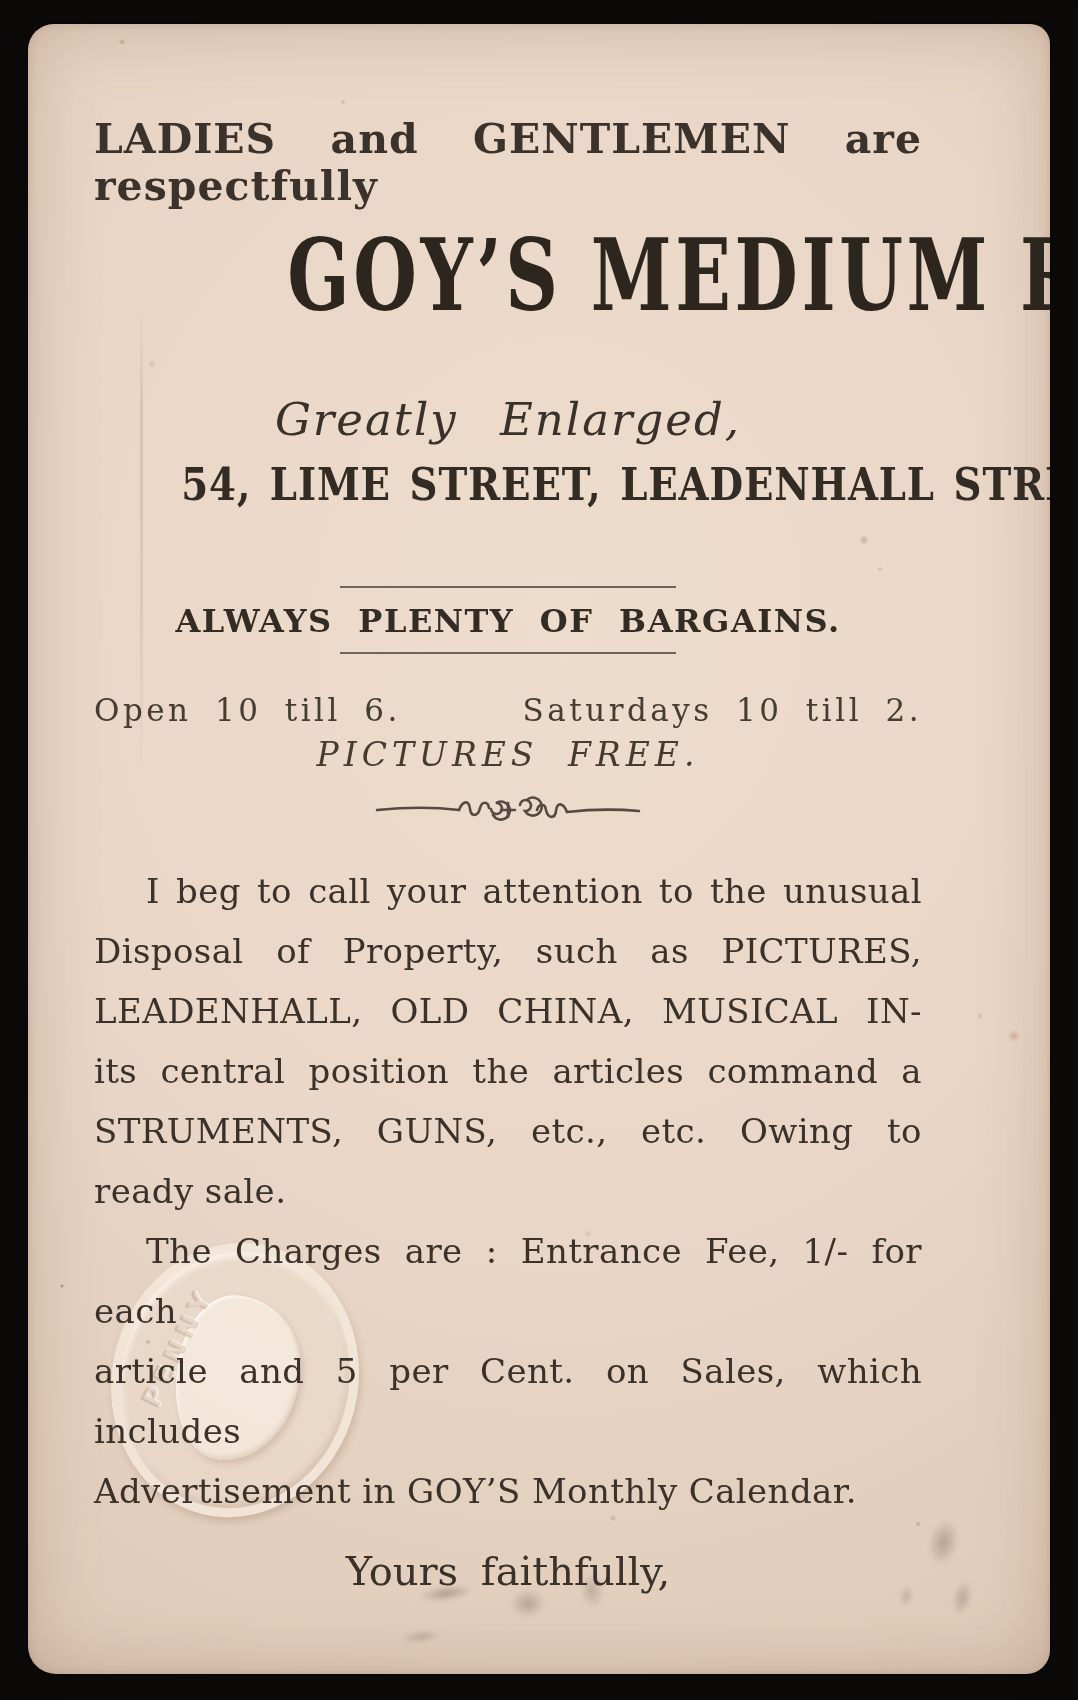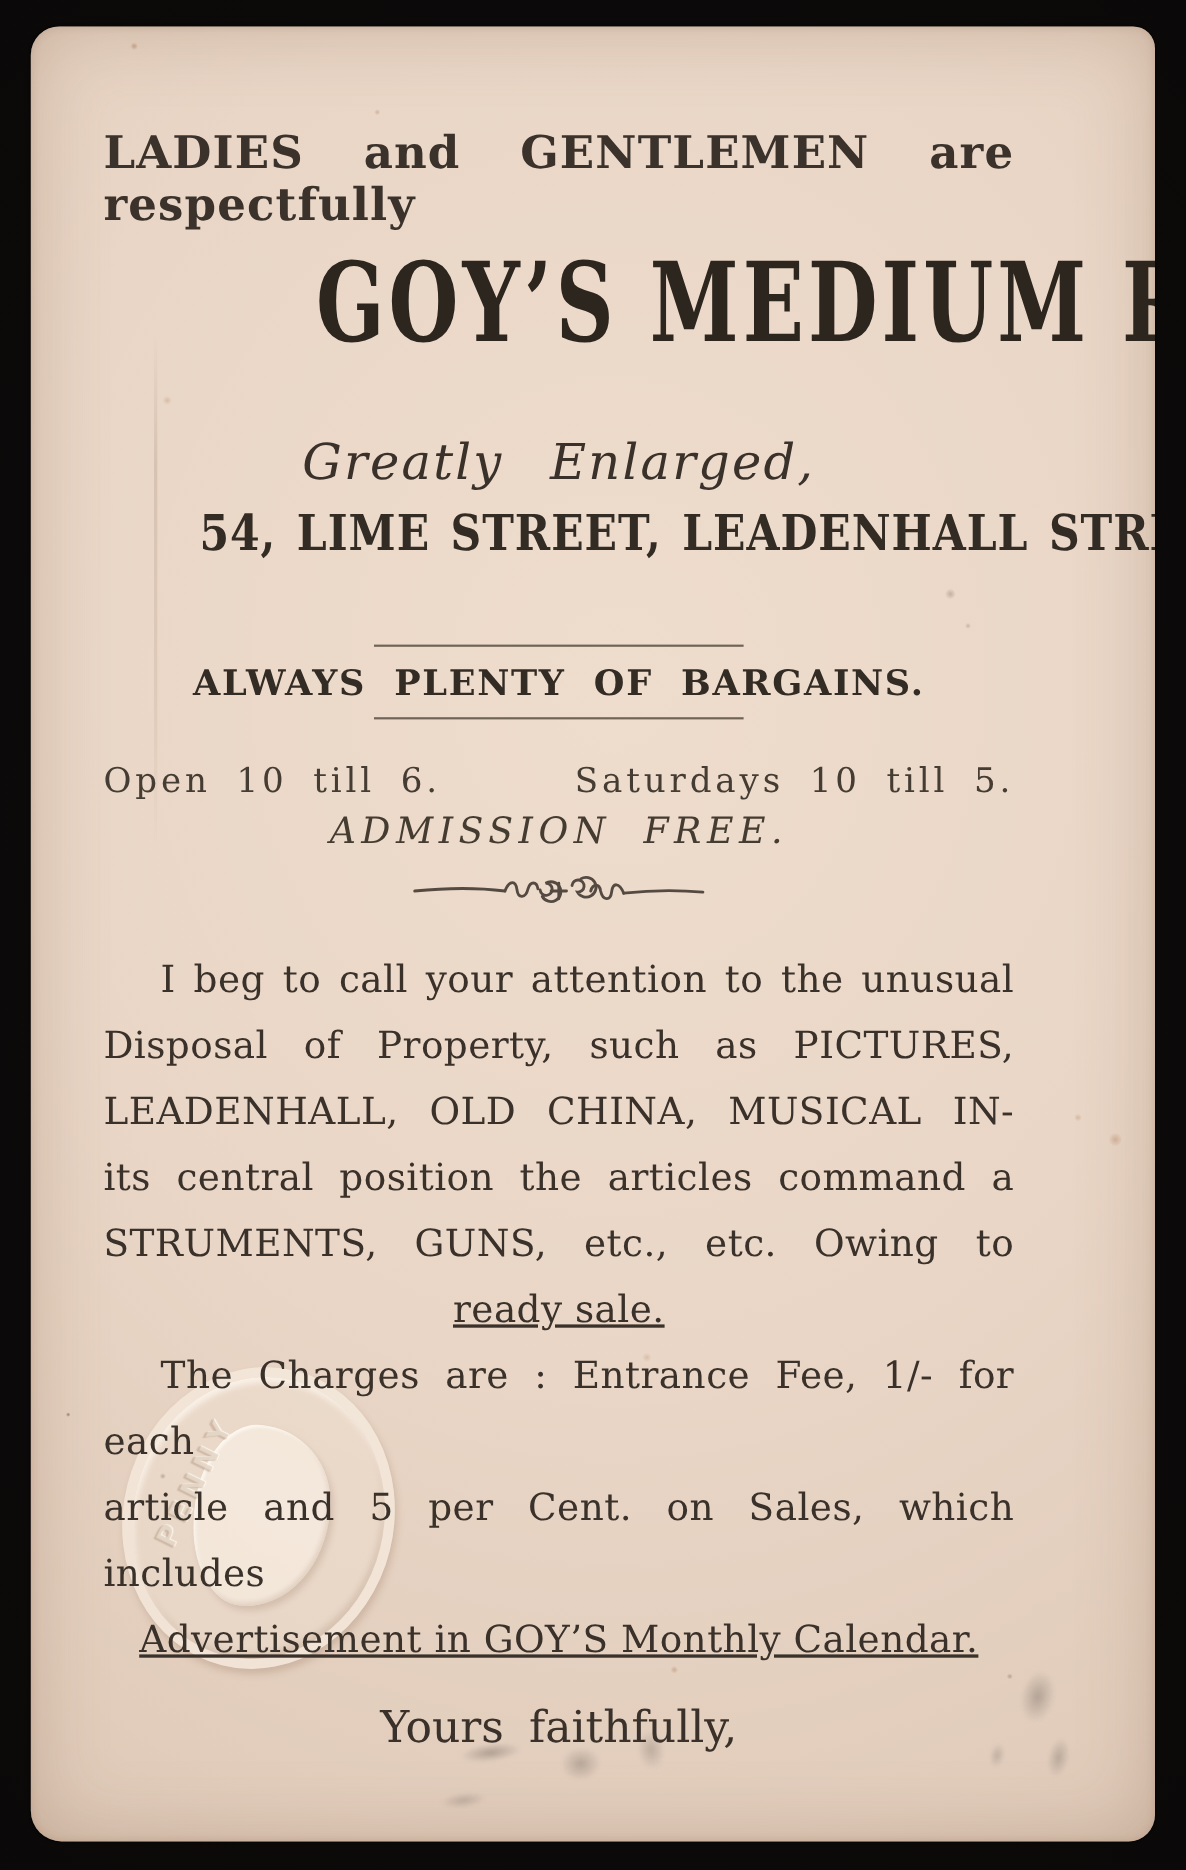--- a/index.html
+++ b/index.html
@@ -130,21 +130,21 @@
   .hours{margin-top:34px;line-height:44px;display:flex;justify-content:space-between;
     font-size:31px;letter-spacing:3.5px;word-spacing:10px;color:#453d33;}
   .admission{line-height:46px;text-align:center;font-style:italic;
     font-size:33px;letter-spacing:5px;word-spacing:14px;color:#443b31;}
 
   .flourish{margin-top:16px;height:30px;text-align:center;}
   .flourish svg{opacity:.85;}
 
   .bodytext{margin-top:37px;font-size:34px;line-height:60px;letter-spacing:.4px;color:#39312a;}
   .jline{text-align:justify;text-align-last:justify;}
-  .jlast{text-align:center;text-decoration:underline;}
+  .jlast{text-align:left;}
   .indent{text-indent:52px;}
 
   .closing{margin-top:22px;line-height:56px;text-align:center;
     font-size:40px;word-spacing:10px;color:#39312a;}
 </style>
 </head>
 <body>
 
 <div class="backdrop"></div>
 
@@ -175,24 +175,24 @@
     <div class="address-wrap">
       <span class="address-inner">54, LIME STREET, LEADENHALL STREET, E.C.</span>
     </div>
 
     <div class="rule rule-1"></div>
     <div class="banner">ALWAYS PLENTY OF BARGAINS.</div>
     <div class="rule rule-2"></div>
 
     <div class="hours">
       <span>Open 10 till 6.</span>
-      <span>Saturdays 10 till 5.</span>
-    </div>
-
-    <div class="admission">ADMISSION FREE.</div>
+      <span>Saturdays 10 till 2.</span>
+    </div>
+
+    <div class="admission">PICTURES FREE.</div>
 
     <div class="flourish">
       <svg width="270" height="30" viewBox="0 0 270 30" xmlns="http://www.w3.org/2000/svg">
         <g stroke="#3a322a" fill="none" stroke-width="2.6" stroke-linecap="round">
           <path d="M4 16 C34 13 62 13 86 16"></path>
           <path d="M86 16 c4 -10 10 -10 11 -1 c1 8 8 8 10 -1 c2 -7 8 -7 9 0"></path>
           <path d="M118 15 a5.5 5.5 0 1 0 5 -6 a9 9 0 1 1 -3 12"></path>
           <path d="M135 9 l0 14 M128 16 l14 0"></path>
           <path d="M147 10 a5.5 5.5 0 1 1 5 6 a9 9 0 1 0 3 -12" transform="translate(0 1)"></path>
           <path d="M164 16 c2 -7 8 -7 9 0 c2 9 9 9 10 1 c1 -9 7 -9 11 1"></path>

